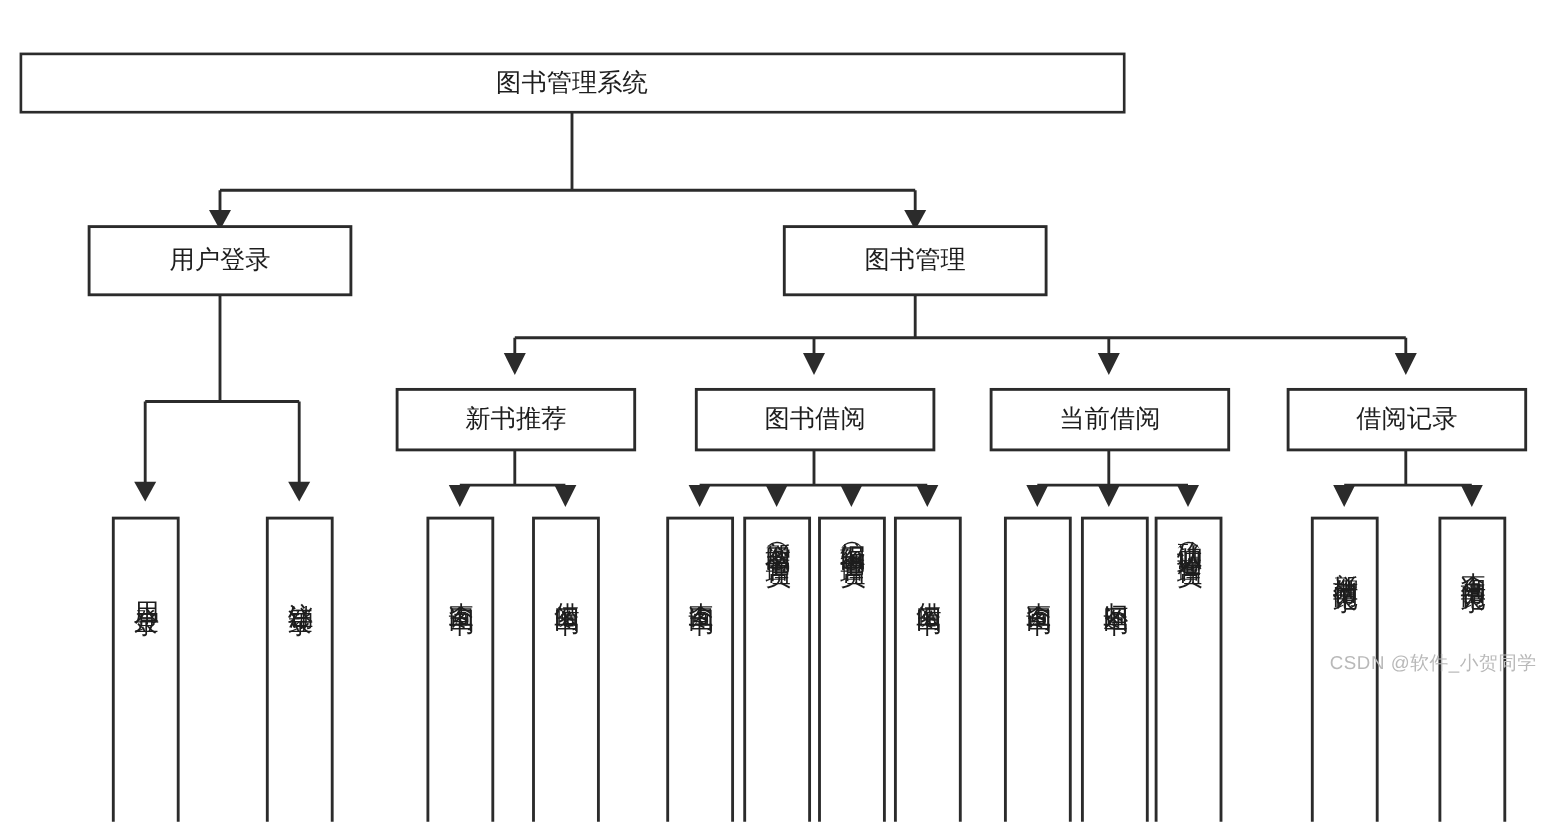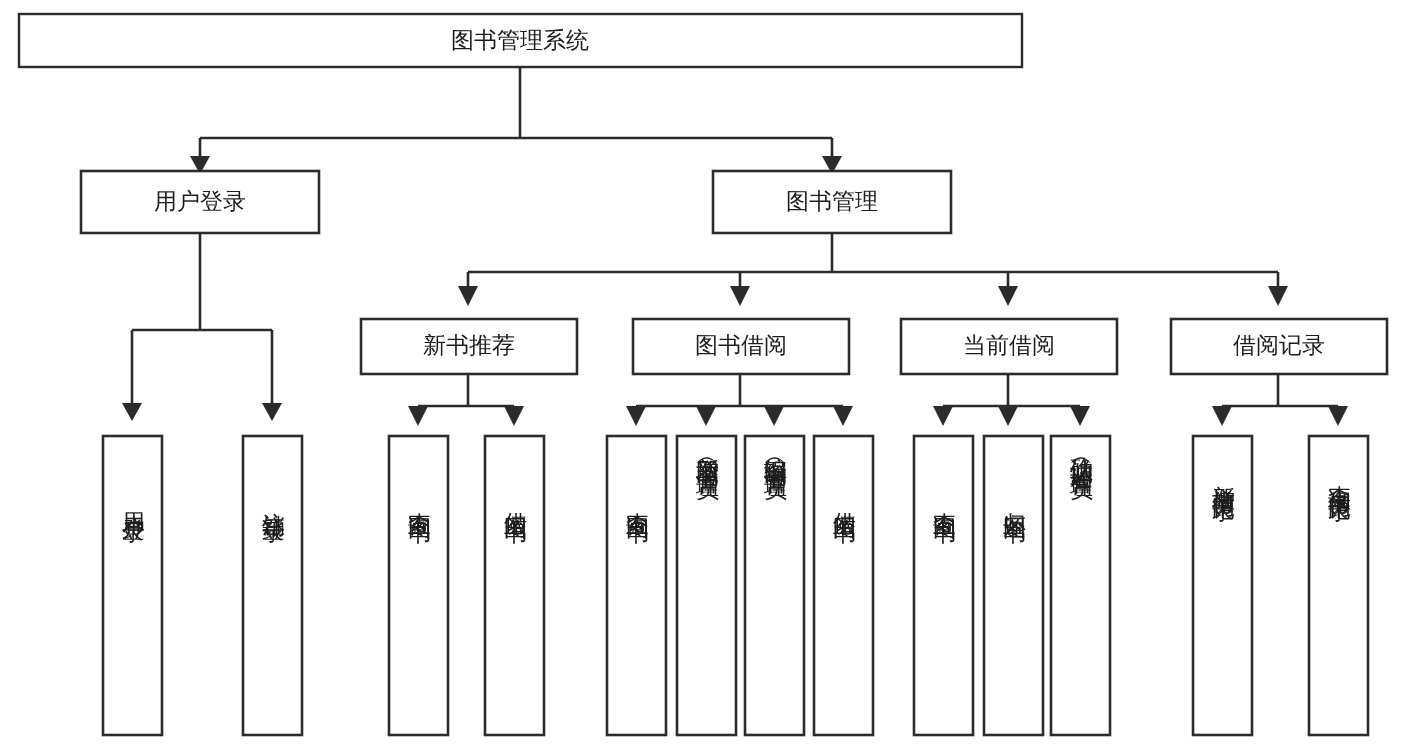--- a/index.html
+++ b/index.html
@@ -11,20 +11,21 @@
     width: 1405px;
     height: 747px;
     font-family: "Liberation Sans", sans-serif;
     position: relative;
     overflow: hidden;
   }
   #diagram-root {
     position: relative;
     width: 1405px;
     height: 584px;
+    margin-top: 35px;
   }
   svg#flow {
     position: absolute;
     left: 0;
     top: 0;
     width: 1405px;
     height: 747px;
   }
   .node-box {
     fill: #ffffff;
@@ -212,14 +213,15 @@
       <text class="node-label vertical" x="1222" y="476" writing-mode="tb">新增借阅记录</text>
     </g>
 
     <g>
       <rect class="node-box" x="1309" y="436" width="59" height="299"></rect>
       <text class="node-label vertical" x="1338" y="476" writing-mode="tb">查询借阅记录</text>
     </g>
 
   </svg>
 
+  <div class="watermark">CSDN @软件_小贺同学</div>
 
 </div>
 
 </body></html>

